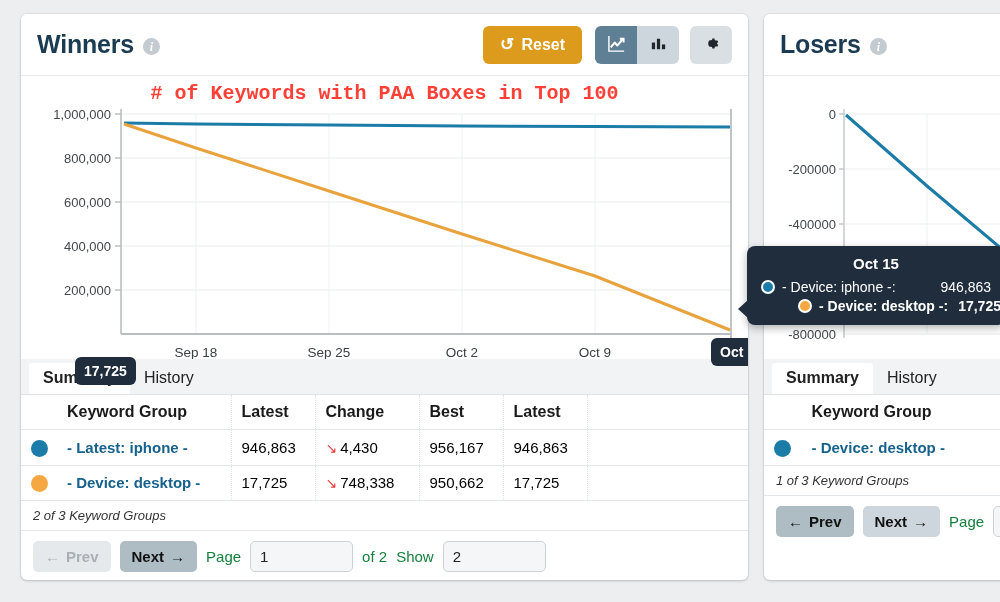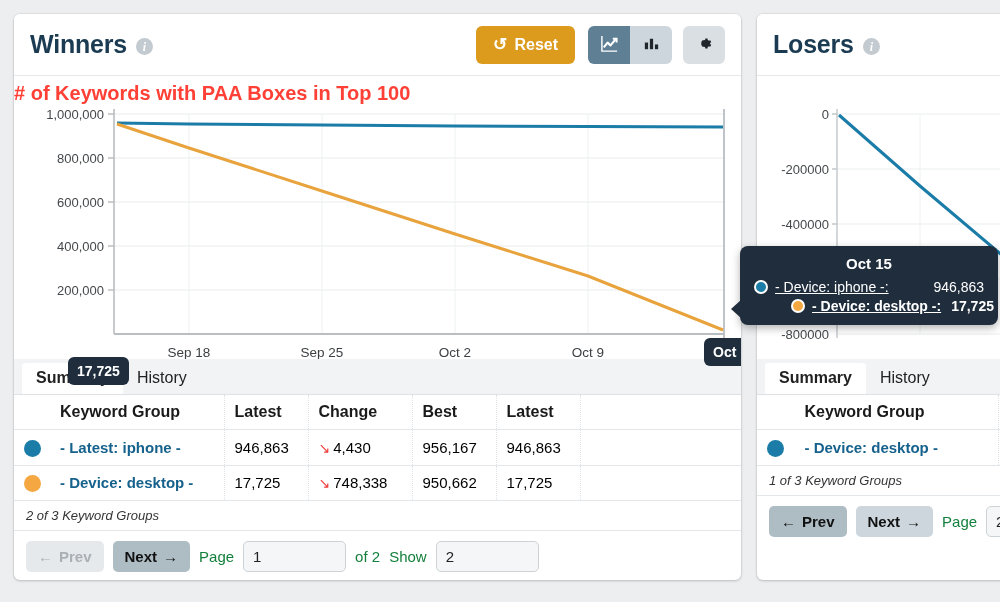--- a/index.html
+++ b/index.html
@@ -7,20 +7,21 @@
     margin: 0; padding: 0;
     width: 1000px; height: 602px;
     overflow: hidden;
     background: #eceef0;
     font-family: "Liberation Sans", sans-serif;
   }
   #root {
     position: relative;
     width: 874px; height: 602px;
     background: #eceef0;
+    margin-left: 7px;
   }
 
   
   .card {
     position: absolute;
     background: #ffffff;
     border-radius: 6px;
     box-shadow: 0 1px 3px rgba(0,0,0,.18), 0 0 0 1px rgba(0,0,0,.04);
     overflow: hidden;
   }
@@ -79,23 +80,23 @@
   }
 
   
   .chart-wrap { position: relative; background:#fff; }
   #winners-chart { height: 283px; }
   #losers-chart  { height: 283px; }
   .chart-svg { display: block; }
 
   .chart-title {
     position: absolute; left: 0; right: 0; top: 6px;
-    text-align: left;
+    text-align: center;
     color: #fe4036; font-size: 20px; font-weight: bold;
-    font-family: Liberation Sans, sans-serif;
+    font-family: Liberation Mono, monospace;
     pointer-events: none;
   }
 
   .axis-badge {
     position: absolute;
     background: #1f2d3d; color: #fff;
     font-size: 14px; font-weight: bold;
     padding: 6px 9px; border-radius: 6px;
     white-space: nowrap;
     font-family: "Liberation Sans", sans-serif;
@@ -120,21 +121,21 @@
   .tt-row {
     display: flex; align-items: center;
     font-size: 14px; margin-top: 3px;
     white-space: nowrap;
   }
   .tt-row.bold { font-weight: bold; padding-left: 37px; }
   .tt-dot {
     width: 14px; height: 14px; border-radius: 50%;
     border: 2px solid #fff; flex: none; margin-right: 7px;
   }
-  .tt-label { flex: 1; text-decoration: underline; }
+  .tt-label { flex: 1; }
   .tt-val { margin-left: 10px; }
   .tt-arrow {
     position: absolute; left: -9px; top: 54px;
     width: 0; height: 0;
     border-top: 9px solid transparent;
     border-bottom: 9px solid transparent;
     border-right: 10px solid #1f2d3d;
   }
 
   

